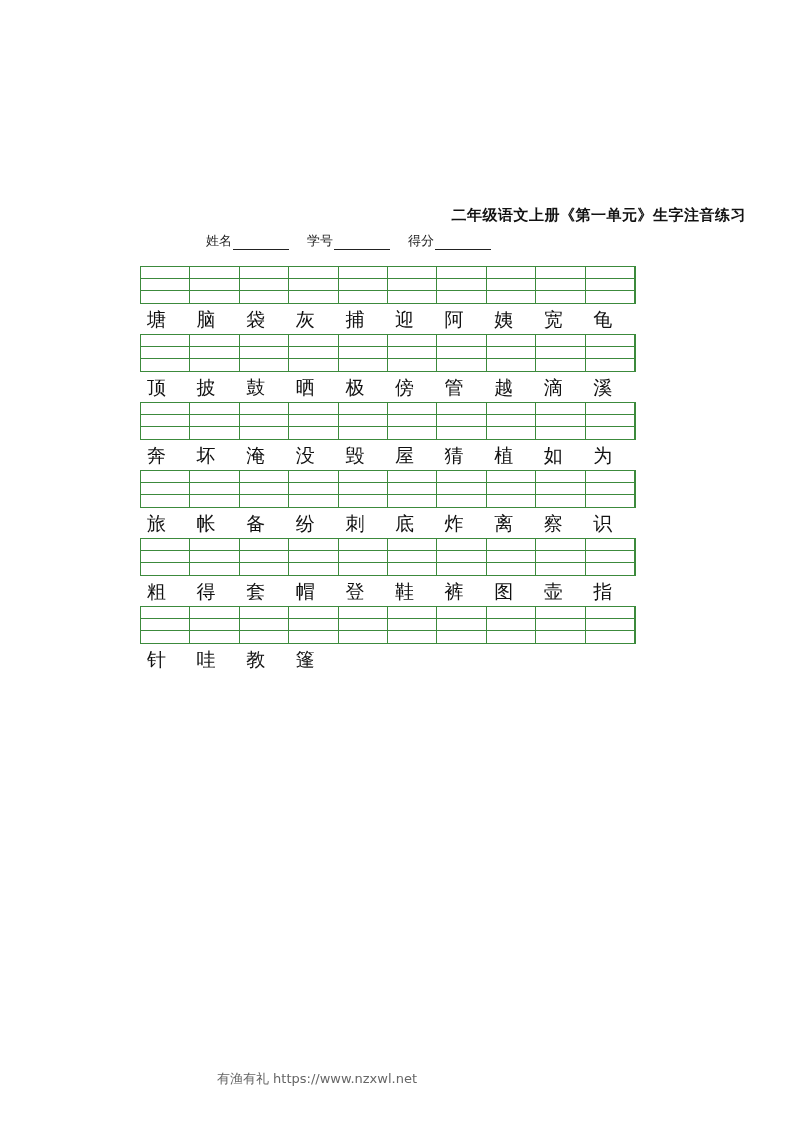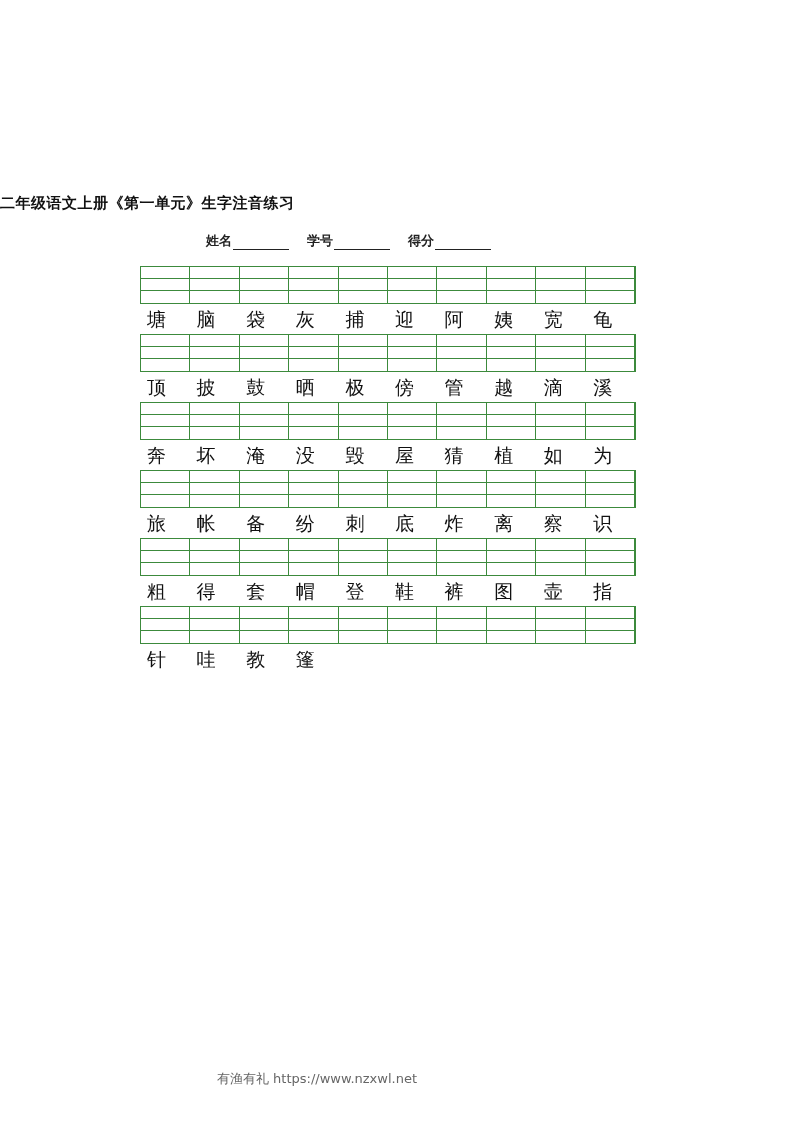--- a/index.html
+++ b/index.html
@@ -1,29 +1,29 @@
 <!DOCTYPE html>
 <html><head>
   <meta charset="utf-8">
   <style>
     html, body { margin: 0; padding: 0; background: #ffffff; }
     body {
       width: 793px; height: 1122px; position: relative; overflow: hidden;
       font-family: "DejaVu Serif", "Liberation Serif", serif; color: #111;
     }
     .title {
-      position: absolute; left: 0; width: 746px; top: 194px;
-      text-align: left; font-family: Liberation Serif, serif;
+      position: absolute; left: 0; width: 746px; top: 206px;
+      text-align: right; font-family: Liberation Serif, serif;
       font-weight: bold; font-size: 15px; letter-spacing: 0.5px; color: #111;
     }
     .info-row {
       position: absolute; top: 232px; left: 206px;
       display: flex; gap: 18px; font-size: 13px; color: #222;
     }
-    .info-field { display: flex; align-items: flex-end; font-weight: bold; }
+    .info-field { display: flex; align-items: flex-end; }
     .info-blank {
       display: inline-block; width: 56px; border-bottom: 1px solid #222;
       height: 14px; margin-left: 1px;
     }
     .block { position: absolute; left: 140px; width: 496px; }
     .grid {
       position: relative; width: 496px; height: 38px;
       box-sizing: border-box; border: 1.5px solid #3c8a3c;
       display: flex;
     }

